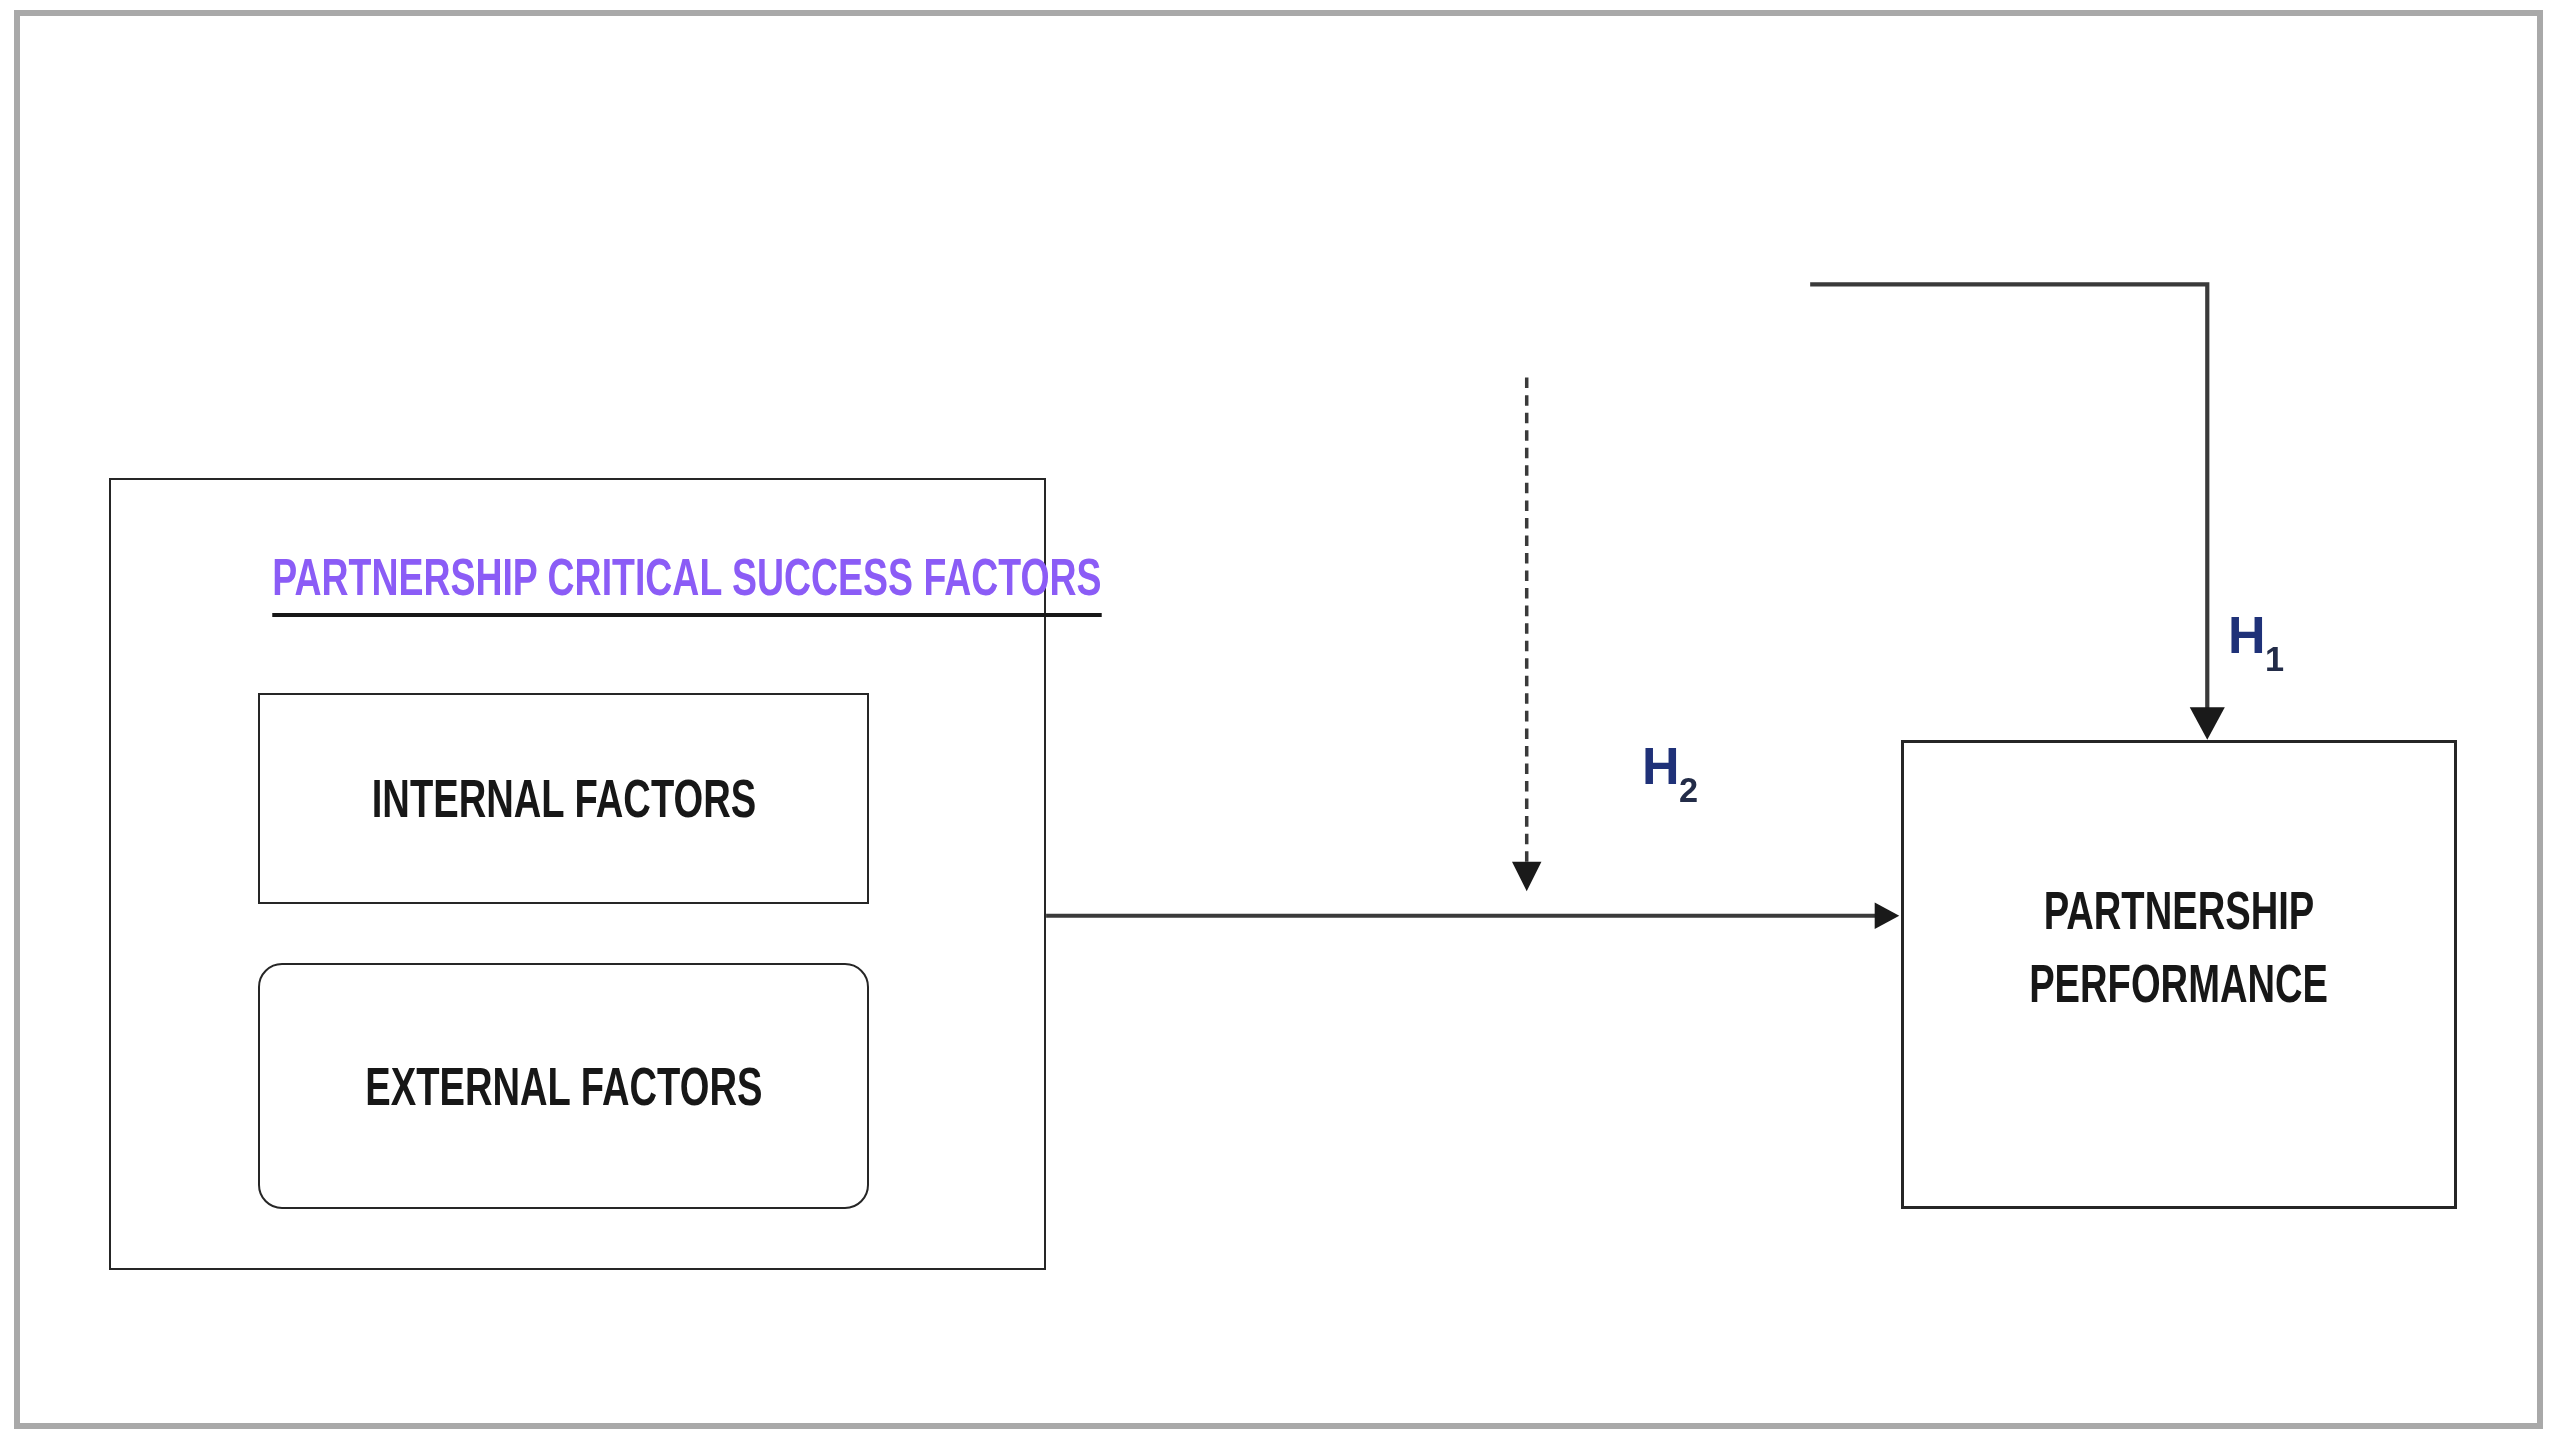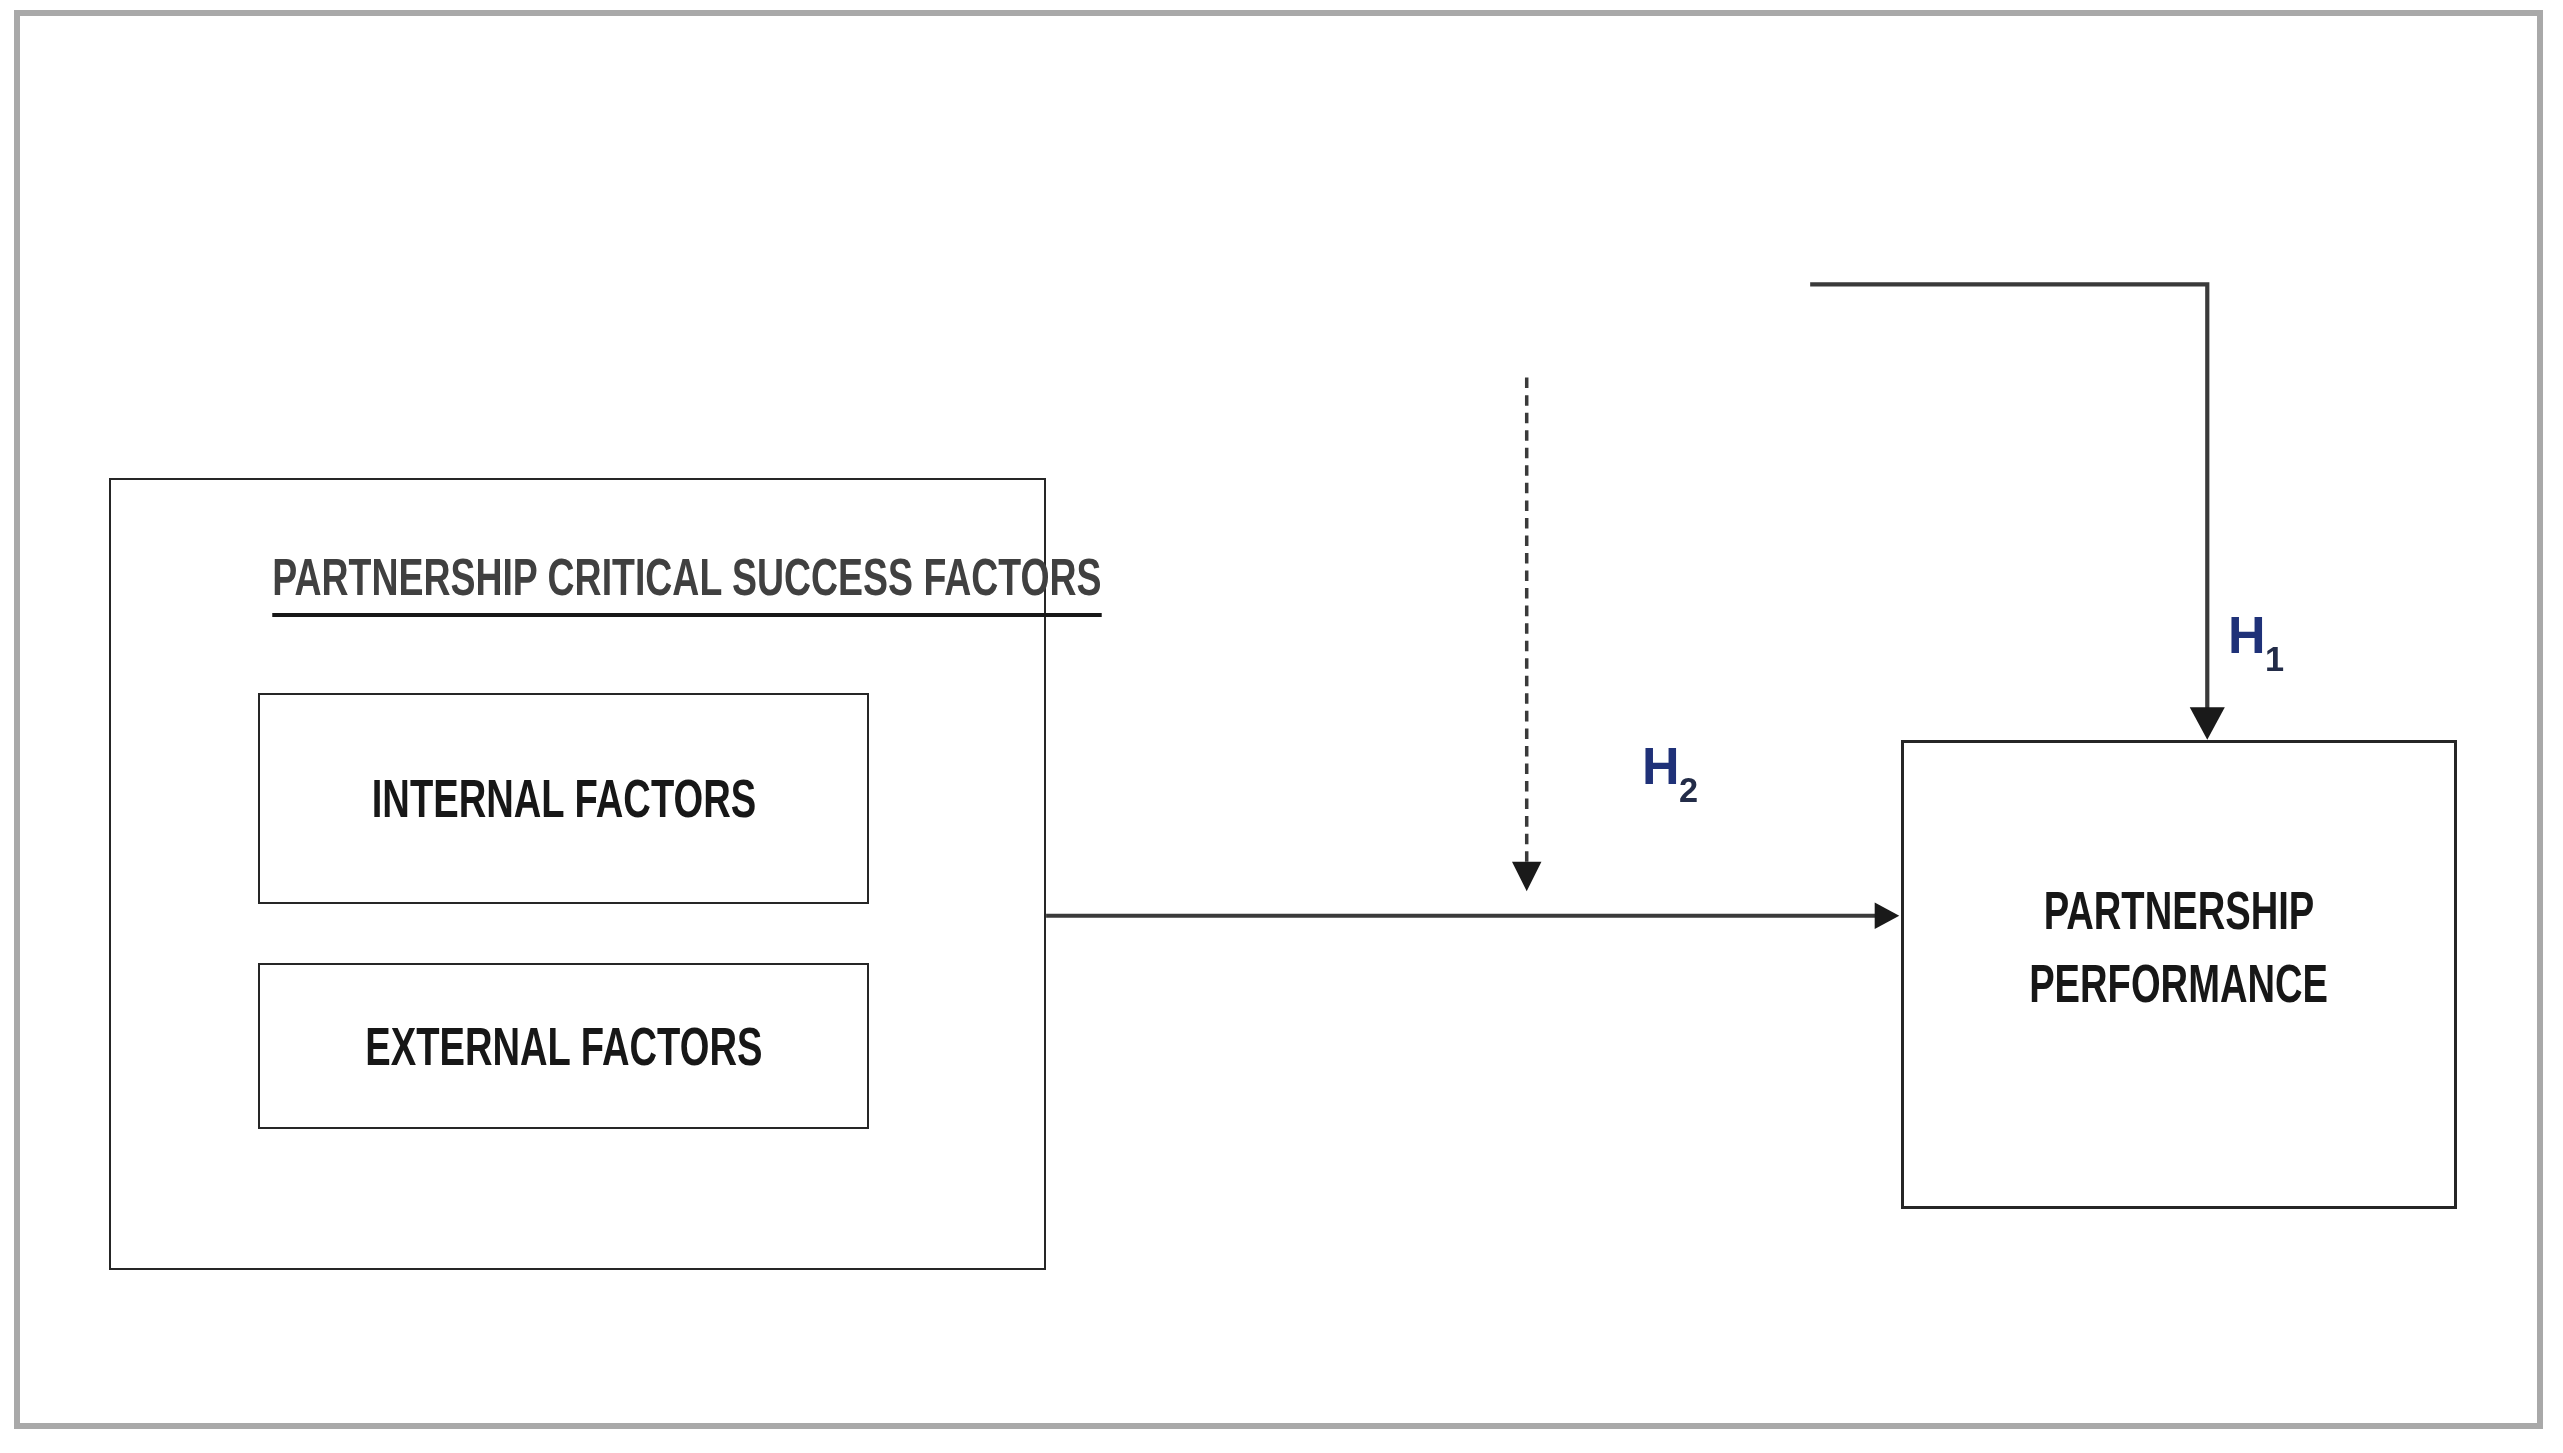--- a/index.html
+++ b/index.html
@@ -63,42 +63,43 @@
     width: 937px;
     height: 792px;
     border-width: 2.8px;
     display: block;
   }
   .pcsf-title-row {
     margin-top: 67px;
     text-align: center;
     font-size: 52px;
     font-weight: bold;
-    color: #404040;
+    color: #8b5cf6;
   }
   .pcsf-title-row .tx {
     border-bottom: 4.9px solid #171717;
     padding-bottom: 5.6px;
   }
   .box-internal {
     left: 258px;
     top: 693px;
     width: 611px;
     height: 211px;
     border-width: 2.8px;
     font-size: 53px;
     justify-content: center;
   }
   .box-external {
     left: 258px;
     top: 963px;
     width: 611px;
-    height: 166px;
+    height: 246px;
     border-width: 2.8px;
     font-size: 53px;
+    border-radius: 24px;
   }
   .box-pp {
     left: 1901px;
     top: 740px;
     width: 556px;
     height: 469px;
     font-size: 53px;
     flex-direction: column;
     line-height: 73px;
     padding-bottom: 56px;

